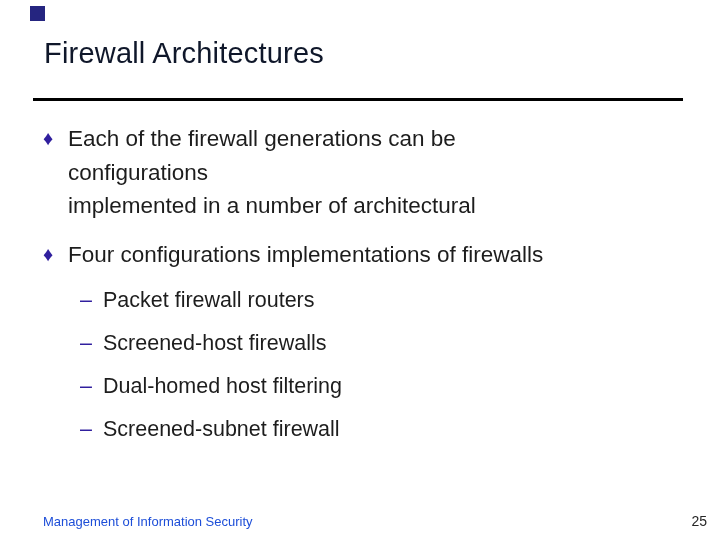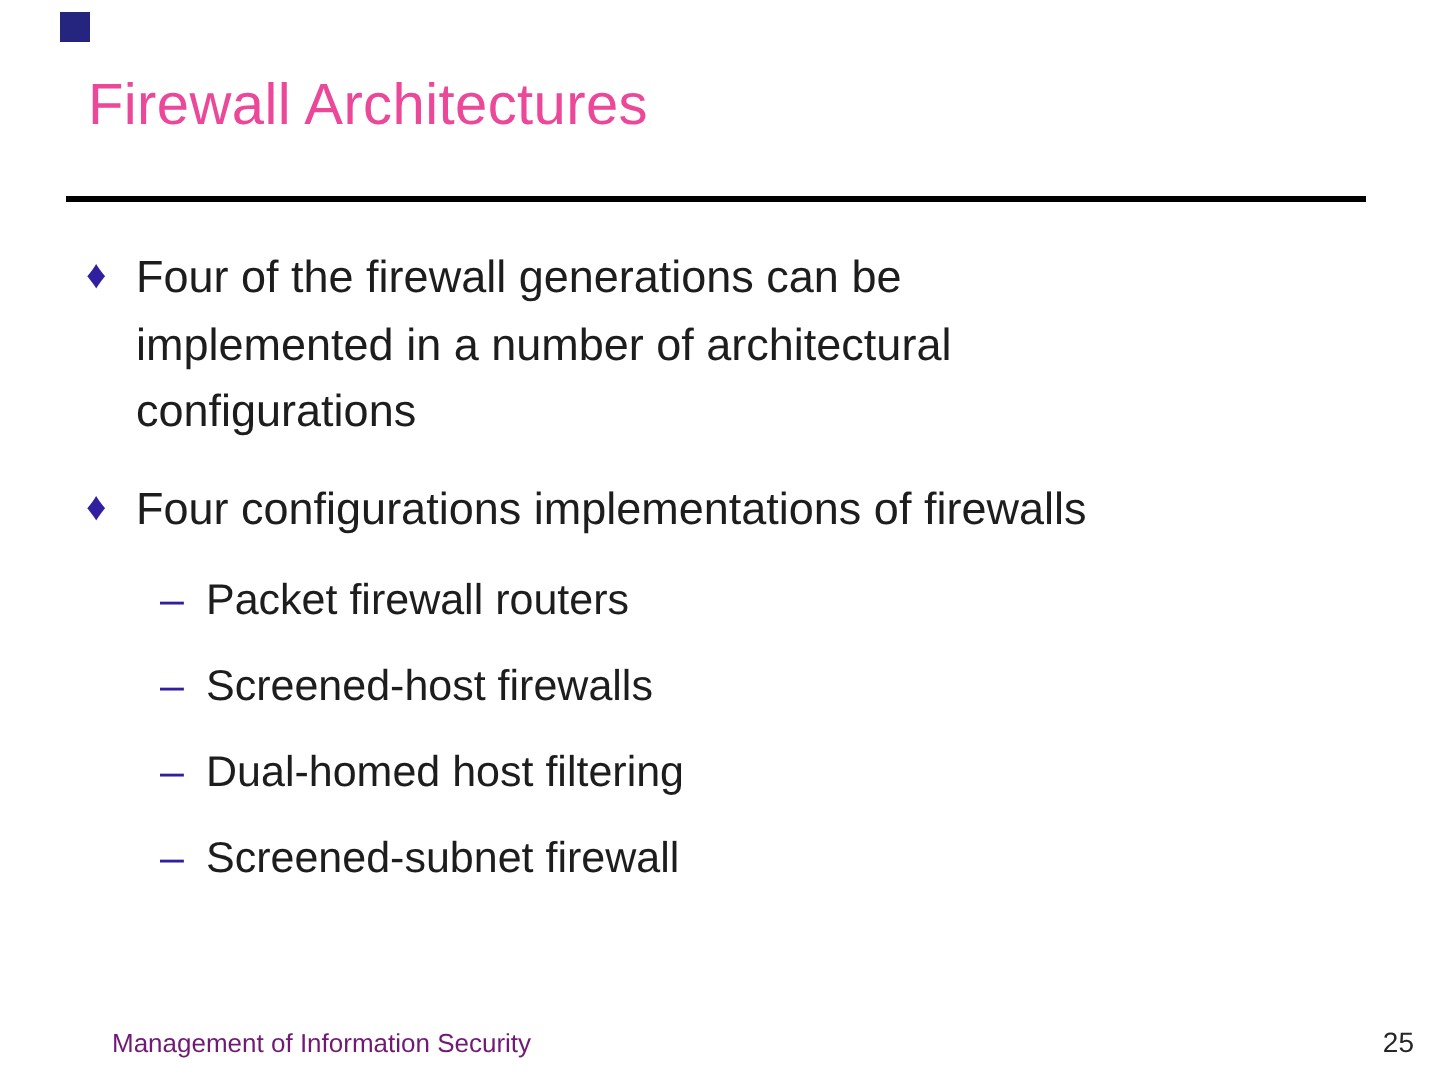--- a/index.html
+++ b/index.html
@@ -20,21 +20,21 @@
     height: 15px;
     background: #252580;
   }
 
   .slide-title {
     position: absolute;
     left: 44px;
     top: 36px;
     font-size: 29px;
     line-height: 35px;
-    color: #ec4899;
+    color: #0f172a;
     white-space: nowrap;
     letter-spacing: 0.2px;
   }
 
   .title-divider {
     position: absolute;
     left: 33px;
     top: 98px;
     width: 650px;
     height: 3px;
@@ -76,24 +76,24 @@
   }
   .sub .marker {
     position: absolute;
     left: 35px;
     top: 0px;
     color: #301F9E;
   }
 
   .footer-left {
     position: absolute;
-    left: 56px;
+    left: 43px;
     top: 514px;
     font-size: 13px;
-    color: #701a75;
+    color: #1d4ed8;
     white-space: nowrap;
     text-align: center;
   }
   .page-number {
     position: absolute;
     right: 13px;
     top: 513px;
     font-size: 14px;
     color: #262626;
   }
@@ -106,23 +106,23 @@
   <div class="logo-square"></div>
 
   <div class="slide-title">Firewall Architectures</div>
 
   <div class="title-divider"></div>
 
   <div class="content">
 
     <div class="bullet">
       <span class="marker">♦</span>
-      <div class="line">Four of the firewall generations can be</div>
+      <div class="line">Each of the firewall generations can be</div>
+      <div class="line">configurations</div>
       <div class="line">implemented in a number of architectural</div>
-      <div class="line">configurations</div>
     </div>
 
     <div class="bullet">
       <span class="marker">♦</span>
       <div class="line">Four configurations implementations of firewalls</div>
     </div>
 
     <div class="subs">
       <div class="sub">
         <span class="marker">–</span>

